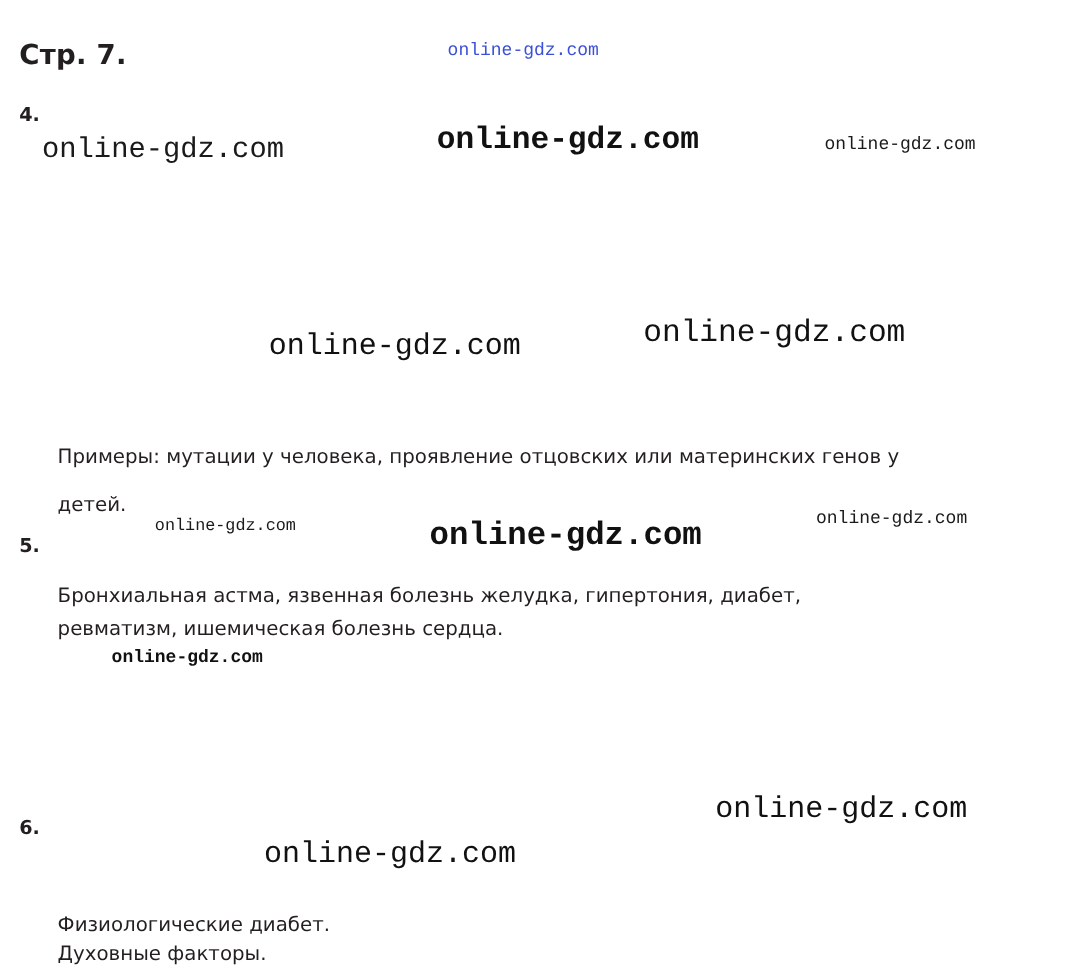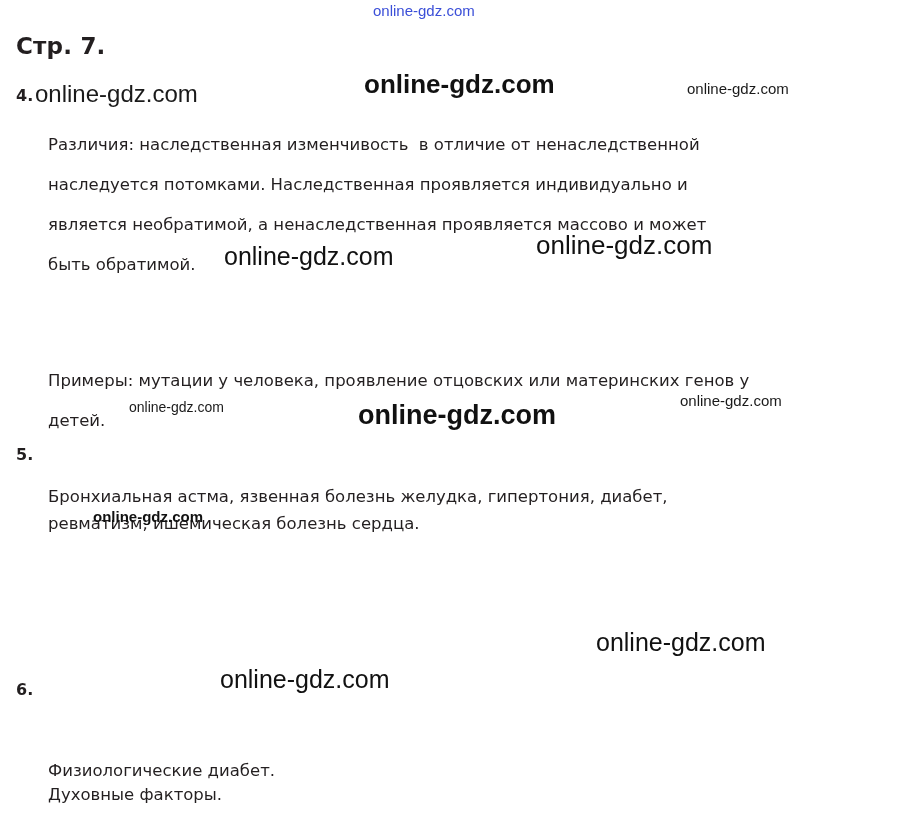--- a/index.html
+++ b/index.html
@@ -54,37 +54,34 @@
   .b3 { top: 361px; }
   .b4 { top: 483px; line-height: 27px; }
   .b5 { top: 557px; line-height: 40px; }
   .b6 { top: 751px; }
   .b7 { top: 775px; }
 
   
   .wm {
     position: absolute;
     color: #1a1a1a;
-    font-family: Liberation Sans, sans-serif;
+    font-family: Liberation Mono, monospace;
     white-space: nowrap;
     pointer-events: none;
+    margin-top: 32px;
   }
 </style>
 </head>
 <body>
 
 <div class="page">
 
   <div class="page-label">Стр. 7.</div>
 
   <div class="q-num n4">4.</div>
-  <div class="body-text b1">Различия: наследственная изменчивость  в отличие от ненаследственной
-наследуется потомками. Наследственная проявляется индивидуально и
-является необратимой, а ненаследственная проявляется массово и может
-быть обратимой.</div>
   <div class="body-text b3">Примеры: мутации у человека, проявление отцовских или материнских генов у
 детей.</div>
 
   <div class="q-num n5">5.</div>
   <div class="body-text b4">Бронхиальная астма, язвенная болезнь желудка, гипертония, диабет,
 ревматизм, ишемическая болезнь сердца.</div>
 
   <div class="q-num n6">6.</div>
   <div class="body-text b6">Физиологические диабет.</div>
   <div class="body-text b7">Духовные факторы.</div>

